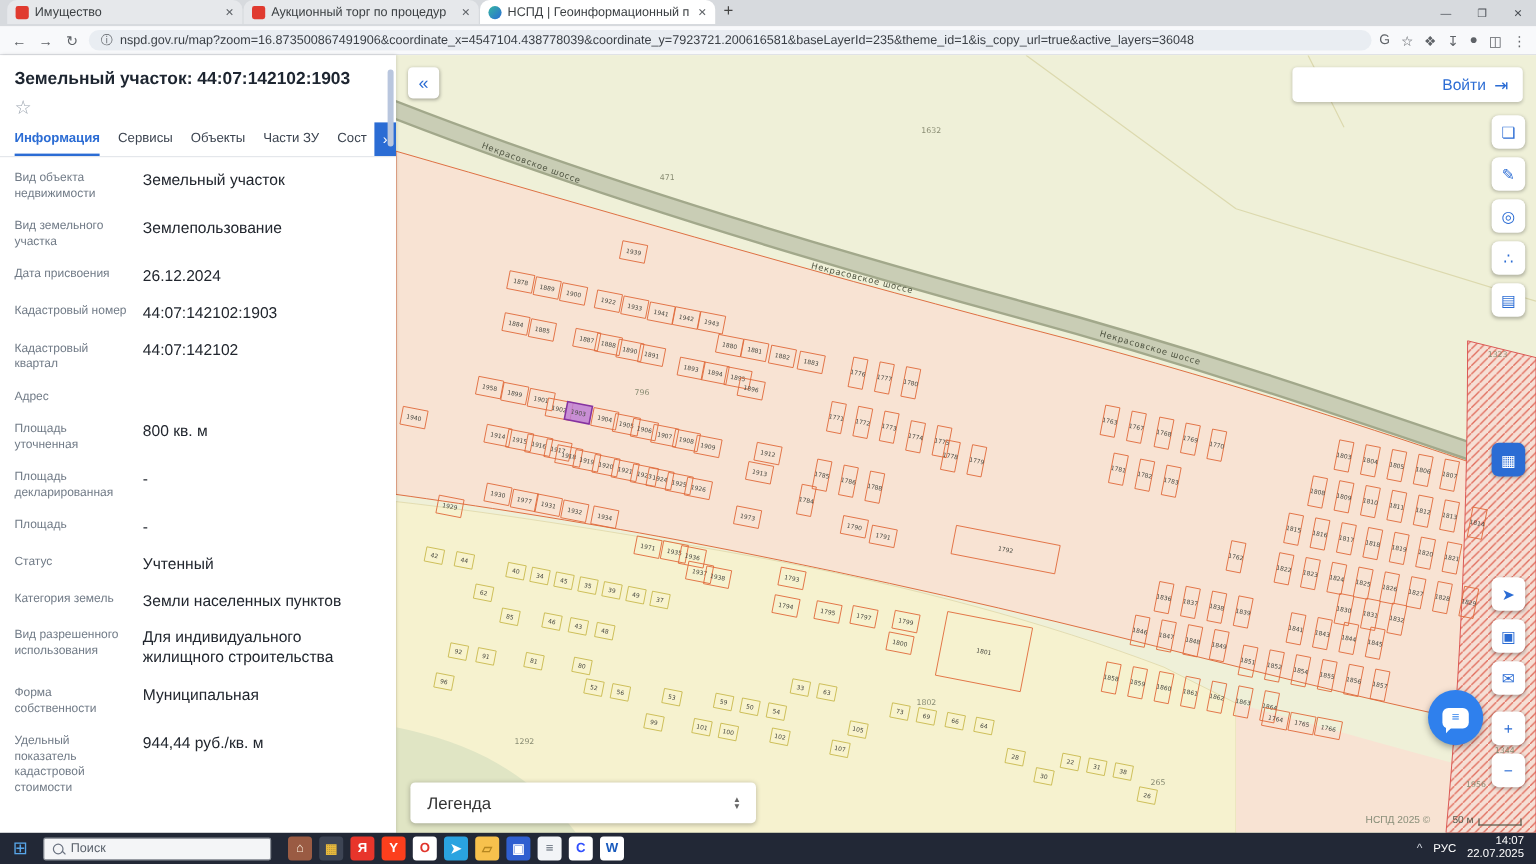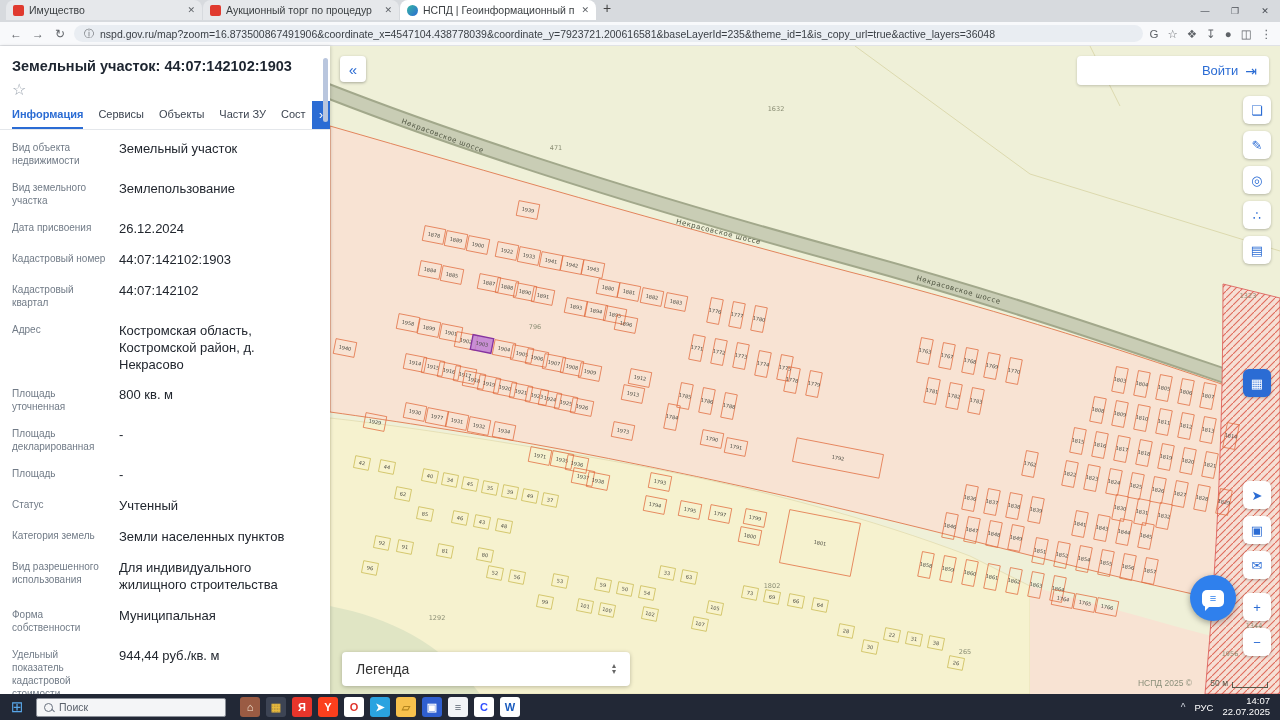--- a/index.html
+++ b/index.html
@@ -173,21 +173,20 @@
         <div class="field-row">
           <div class="f-label">Кадастровый номер</div>
           <div class="f-value">44:07:142102:1903</div>
         </div>
         <div class="field-row">
           <div class="f-label">Кадастровый квартал</div>
           <div class="f-value">44:07:142102</div>
         </div>
         <div class="field-row">
           <div class="f-label">Адрес</div>
-          <div class="f-value">Костромская область, Костромской район, д. Некрасово</div>
         </div>
         <div class="field-row">
           <div class="f-label">Площадь уточненная</div>
           <div class="f-value">800 кв. м</div>
         </div>
         <div class="field-row">
           <div class="f-label">Площадь декларированная</div>
           <div class="f-value">-</div>
         </div>
         <div class="field-row">

